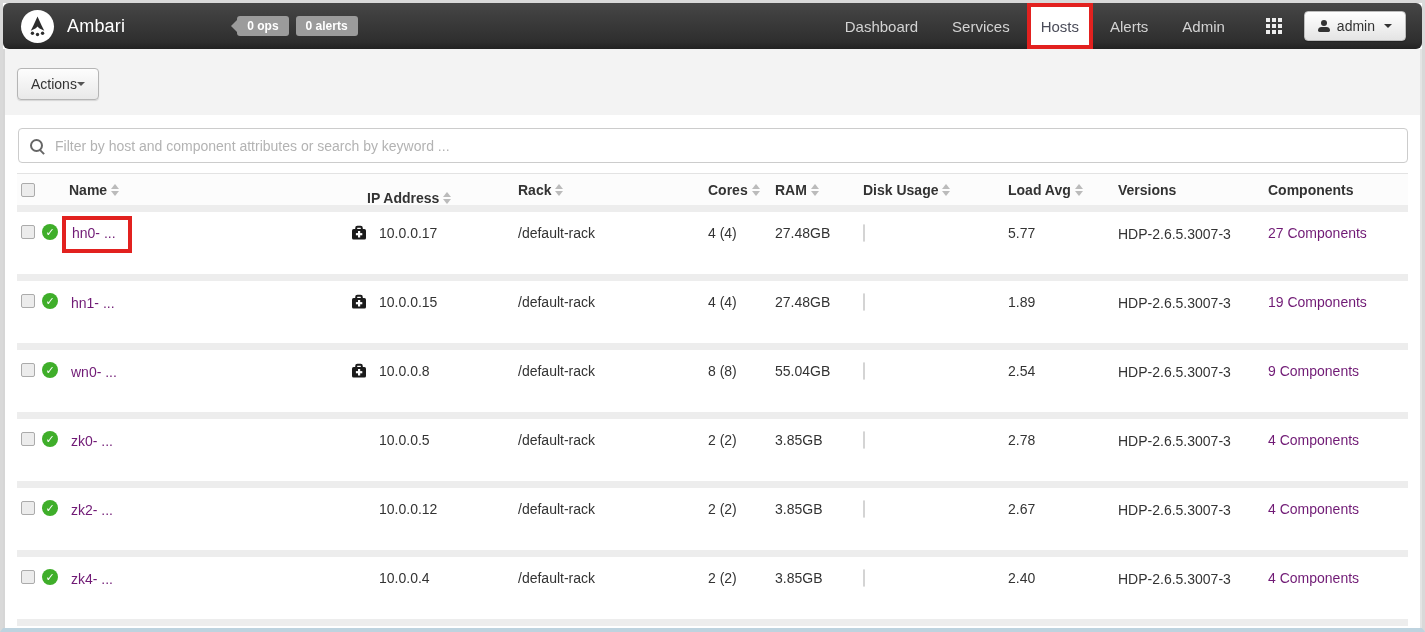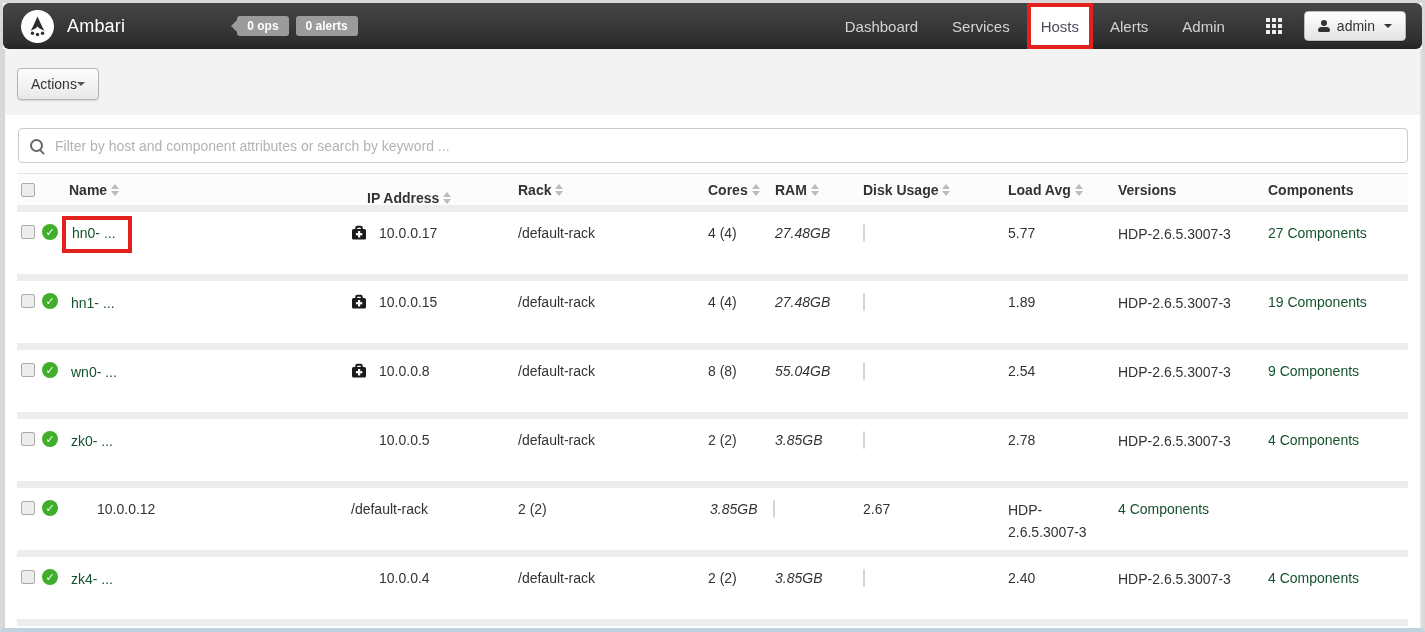--- a/index.html
+++ b/index.html
@@ -45,26 +45,26 @@
   .th.ram-col{padding-left:10px;}
   .sort-icon{display:inline-flex;flex-direction:column;gap:2px;cursor:pointer;}
   .sort-icon::before{content:"";border-left:4px solid transparent;border-right:4px solid transparent;border-bottom:5px solid #bbb;}
   .sort-icon::after{content:"";border-left:4px solid transparent;border-right:4px solid transparent;border-top:5px solid #bbb;}
 
   .row{height:69px;box-sizing:border-box;background:#fff;border-bottom:7px solid #ededed;padding-top:11px;font-size:14px;color:#333;align-items:start;}
   .cell{padding-left:8px;line-height:21px;}
   .cb-cell{display:flex;align-items:center;gap:7px;padding-left:4px;padding-top:1px;}
   .checkbox{width:14px;height:14px;box-sizing:border-box;border:1px solid #ababab;border-radius:2px;background:#ececec;cursor:pointer;flex:0 0 auto;}
   .health-icon{width:16px;height:16px;border-radius:50%;background:#3fae2a;color:#fff;font-size:11px;font-weight:bold;line-height:16px;text-align:center;flex:0 0 auto;}
-  a.blue-link{color:#14532d;text-decoration:none;cursor:pointer;}
+  a.blue-link{color:#701a75;text-decoration:none;cursor:pointer;}
   .name-wrap{display:inline-block;padding:1px 2px;}
   .name-wrap.annotated{border:4px solid #e2211f;padding:3px 12px 5px 6px;margin:-7px 0 0 -7px;}
   .ip-cell{display:flex;gap:12px;align-items:flex-start;}
   .medkit{flex:0 0 auto;margin-top:2px;}
-  .ram-cell{padding-left:10px;font-style:italic;}
+  .ram-cell{padding-left:10px;}
   .bar-cell{padding-left:8px;}
   .disk-bar{width:108px;height:21px;box-sizing:border-box;border:1px solid #d4d4d4;border-radius:3px;background:linear-gradient(180deg,#fbfbfb,#f0f0f0);position:relative;overflow:hidden;box-shadow:inset 0 1px 2px rgba(0,0,0,.06);}
   .disk-fill{position:absolute;left:0;top:0;bottom:0;background:#3da6c9;border-radius:2px 0 0 2px;}
   .versions-cell span{display:inline-block;max-width:118px;overflow-wrap:break-word;line-height:22px;}
 </style>
 </head>
 <body>
 
 <div class="frame">
 
@@ -299,20 +299,23 @@
     <span class="cell">2.78</span>
     <span class="cell versions-cell"><span>HDP-2.6.5.3007-3</span></span>
     <span class="cell"><a class="blue-link">4 Components</a></span>
   </div>
 
   <div class="grid-row row">
     <span class="cell cb-cell">
       <span class="checkbox"></span>
       <span class="health-icon">✓</span>
     </span>
+    <span class="cell">
+      <span class="name-wrap"><a class="blue-link">zk2- ...</a></span>
+    </span>
     <span class="cell ip-cell">
       <span class="medkit" style="visibility: hidden;">
         <svg width="16" height="16" viewBox="0 0 16 16">
           <path d="M5.2 4.5 V3 Q5.2 1.8 6.4 1.8 H9.6 Q10.8 1.8 10.8 3 V4.5" fill="none" stroke="#1b1b1b" stroke-width="2"></path>
           <rect x="1" y="4" width="14" height="10.5" rx="1.6" fill="#1b1b1b"></rect>
           <rect x="7" y="6" width="2.2" height="6.5" fill="#fff"></rect>
           <rect x="4.9" y="8.1" width="6.4" height="2.2" fill="#fff"></rect>
         </svg>
       </span>
       <span>10.0.0.12</span>

